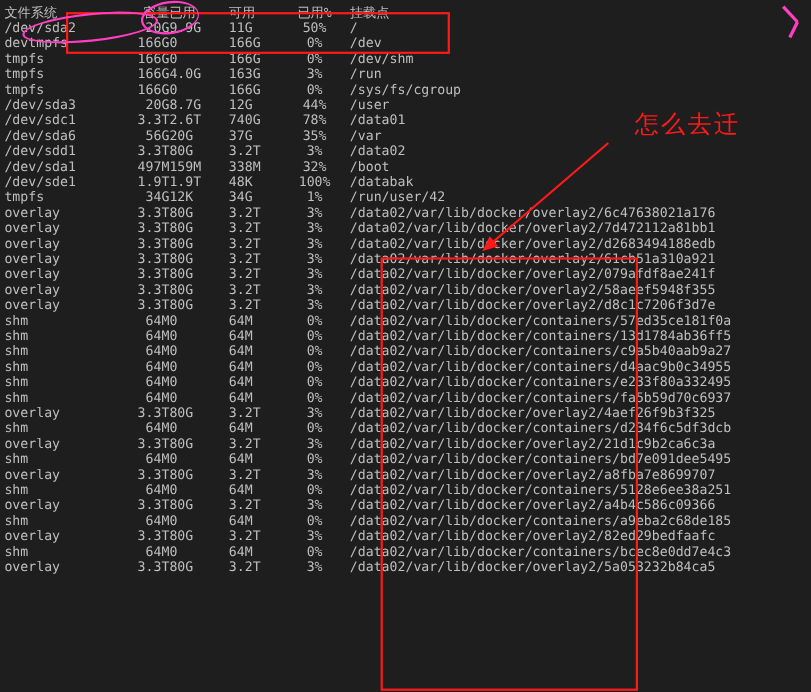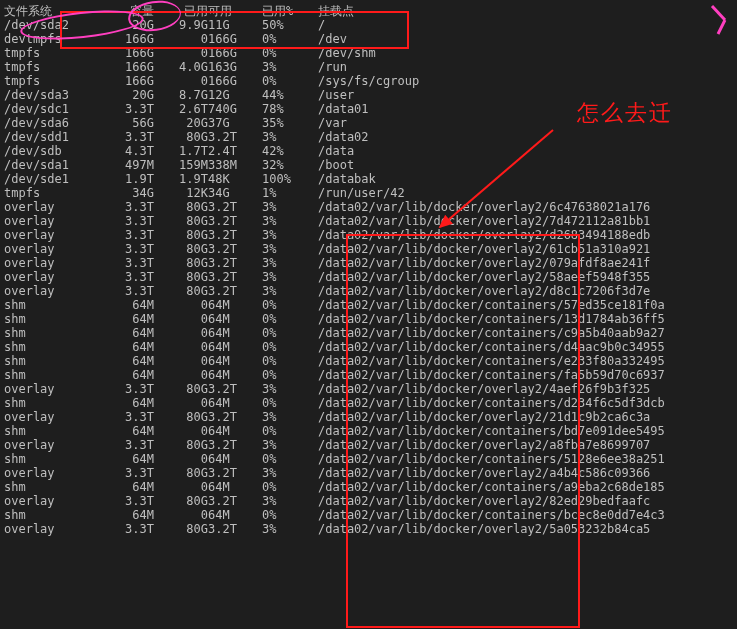--- a/index.html
+++ b/index.html
@@ -1,23 +1,23 @@
 <!DOCTYPE html>
 <html><head>
 <meta charset="utf-8">
 <style>
   html,body{margin:0;padding:0;background:#1e1e1e;color:#bfbfbf;font-family:Consolas,Menlo,monospace;font-size:12px;line-height:14px;}
   .terminal{position:relative;width:737px;height:629px;overflow:hidden;padding:4px 0 0 4px;box-sizing:border-box;}
   table{border-collapse:collapse;}
   td{padding:0;white-space:pre;}
   .c-fs{width:90px;margin-left:48px;}
   .c-size{width:60px;text-align:right;}
-  .c-used{width:54px;text-align:right;}
+  .c-used{width:54px;}
   .c-avail{width:54px;}
-  .c-pct{width:48px;text-align:left;}
+  .c-pct{width:48px;text-align:center;}
   .c-mnt{padding-left:8px;}
   .hdr td{color:#bfbfbf;}
   
   .annot{position:absolute;pointer-events:none;}
   .red-box{border:2px solid #ff1a1a;}
   .pink{border:2px solid #ff3fc0;border-radius:50%;}
   .red-text{color:#ff1a1a;font-family:"SimSun","Songti SC",serif;font-size:22px;letter-spacing:2px;}
   .arrow-svg{position:absolute;pointer-events:none;}
 </style>
 </head>
@@ -101,28 +101,20 @@
         </tr>
         <tr>
           <td class="c-fs">/dev/sdd1</td>
           <td class="c-size">3.3T</td>
           <td class="c-used">80G</td>
           <td class="c-avail">3.2T</td>
           <td class="c-pct">3%</td>
           <td class="c-mnt">/data02</td>
         </tr>
         <tr>
-          <td class="c-fs">/dev/sdb</td>
-          <td class="c-size">4.3T</td>
-          <td class="c-used">1.7T</td>
-          <td class="c-avail">2.4T</td>
-          <td class="c-pct">42%</td>
-          <td class="c-mnt">/data</td>
-        </tr>
-        <tr>
           <td class="c-fs">/dev/sda1</td>
           <td class="c-size">497M</td>
           <td class="c-used">159M</td>
           <td class="c-avail">338M</td>
           <td class="c-pct">32%</td>
           <td class="c-mnt">/boot</td>
         </tr>
         <tr>
           <td class="c-fs">/dev/sde1</td>
           <td class="c-size">1.9T</td>

